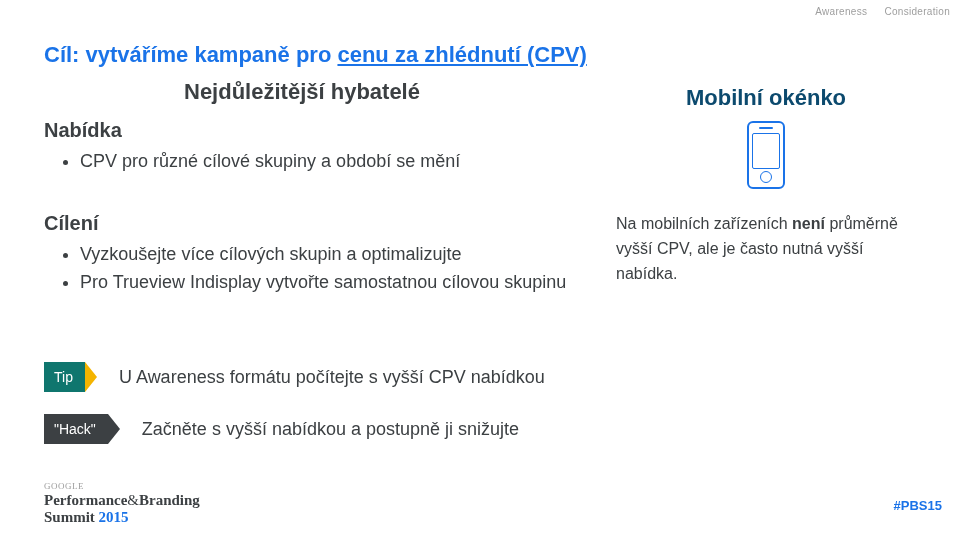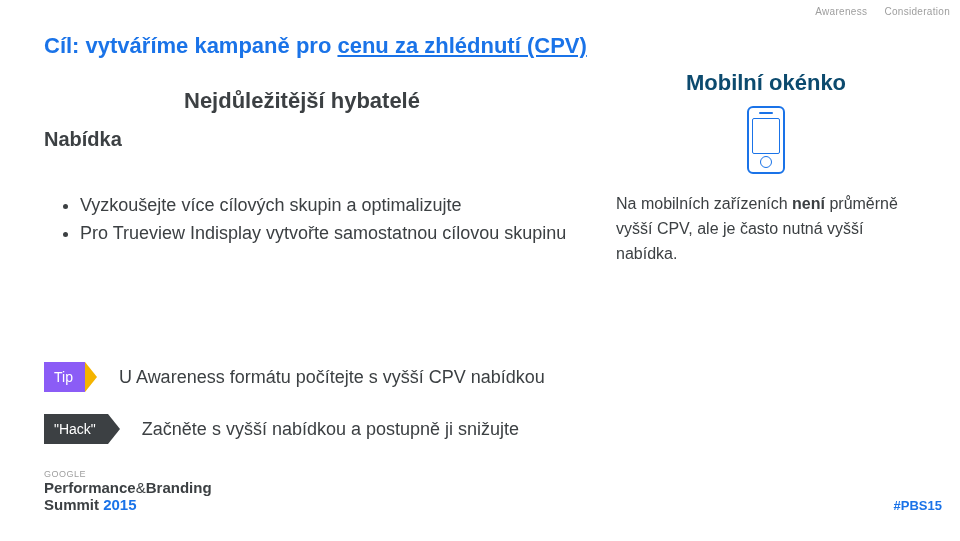--- a/index.html
+++ b/index.html
@@ -1,17 +1,17 @@
 <!DOCTYPE html>
 <html><head>
 <meta charset="utf-8">
 <style>
   * { box-sizing: border-box; margin: 0; padding: 0; }
   html, body { width: 960px; height: 541px; font-family: "Arial", "Helvetica Neue", sans-serif; background: #fff; }
-  .slide { position: relative; width: 960px; height: 527px; padding: 27px 44px 0 44px; }
+  .slide { position: relative; width: 960px; height: 527px; padding: 36px 44px 0 44px; }
   .topright { position: absolute; top: 6px; right: 10px; font-size: 10px; color: #9e9e9e; letter-spacing: 0.3px; }
   .topright span { margin-left: 14px; }
   .title { font-size: 22px; font-weight: 700; color: #1a73e8; line-height: 1.15; margin-top: 6px; margin-bottom: 12px; }
   .title .under { text-decoration: underline; text-decoration-thickness: 2px; text-underline-offset: 2px; }
   .row-sub { display: flex; align-items: center; }
   .col-left { flex: 1 1 auto; }
   .col-right { width: 300px; text-align: center; }
   .subtitle { font-size: 22px; font-weight: 600; color: #3c4043; margin: 0 0 14px 140px; }
   .mobwin { font-size: 22px; font-weight: 600; color: #0c4a6e; margin-bottom: 10px; }
   .phone { width: 38px; height: 68px; border: 2px solid #1a73e8; border-radius: 6px; margin: 6px auto 0 auto; position: relative; }
@@ -21,26 +21,26 @@
   .section-label { font-size: 20px; color: #3c4043; font-weight: 600; margin: 0 0 6px 0; }
   .bullets { list-style: disc; margin: 0 0 18px 36px; color: #3c4043; font-size: 18px; line-height: 1.55; }
   .cols2 { display: flex; align-items: flex-start; margin-top: 18px; }
   .cols2 .left { flex: 1 1 auto; padding-right: 30px; }
   .cols2 .right { width: 300px; font-size: 16px; color: #3c4043; line-height: 1.55; }
   .neni { font-weight: 700; }
   .tags { position: absolute; left: 44px; top: 362px; }
   .tag-row { display: flex; align-items: center; margin-bottom: 22px; }
   .tag { position: relative; height: 30px; line-height: 30px; color: #fff; font-size: 14px; padding: 0 12px 0 10px; }
   .tag:after { content: ""; position: absolute; left: 100%; top: 0; border-top: 15px solid transparent; border-bottom: 15px solid transparent; }
-  .tag.tip { background: #8b5cf6; }
+  .tag.tip { background: #0f766e; }
   .tag.tip:after { border-left: 12px solid #f4b400; }
   .tag.hack { background: #3c4043; }
   .tag.hack:after { border-left: 12px solid #3c4043; }
   .tag-text { margin-left: 34px; font-size: 18px; color: #3c4043; }
-  .footer { position: absolute; left: 44px; bottom: 14px; line-height: 1.1; }
+  .footer { position: absolute; left: 44px; bottom: 2px; line-height: 1.1; font-family: Liberation Serif, serif; }
   .footer .g { font-size: 9px; color: #9e9e9e; letter-spacing: 0.5px; }
   .footer .pbs { font-size: 15px; color: #3c4043; }
   .footer .pbs b { font-weight: 700; }
   .footer .yr { color: #1a73e8; font-weight: 600; }
   .hashtag { position: absolute; right: 18px; bottom: 14px; font-size: 13px; color: #1a73e8; font-weight: 600; }
 </style>
 </head>
 <body>
 
 <div class="slide">
@@ -51,31 +51,35 @@
   </div>
 
   <h1 class="title">
     <span>Cíl: vytváříme kampaně pro </span><span class="under">cenu za zhlédnutí (CPV)</span>
   </h1>
 
   <div class="row-sub">
     <div class="col-left">
       <div class="subtitle">Nejdůležitější hybatelé</div>
       <div class="section-label">Nabídka</div>
+      <ul class="bullets">
+        <li>CPV pro různé cílové skupiny a období se mění</li>
+      </ul>
     </div>
     <div class="col-right">
       <div class="mobwin">Mobilní okénko</div>
       <div class="phone">
           <div class="screen"></div>
         </div>
     </div>
   </div>
 
   <div class="cols2">
     <div class="left">
+      <div class="section-label">Cílení</div>
       <ul class="bullets">
         <li>Vyzkoušejte více cílových skupin a optimalizujte</li>
         <li>Pro Trueview Indisplay vytvořte samostatnou cílovou skupinu</li>
       </ul>
     </div>
     <div class="right">
       <span>Na mobilních zařízeních </span><span class="neni">není</span><span> průměrně vyšší CPV, ale je často nutná vyšší nabídka.</span>
     </div>
   </div>
 

